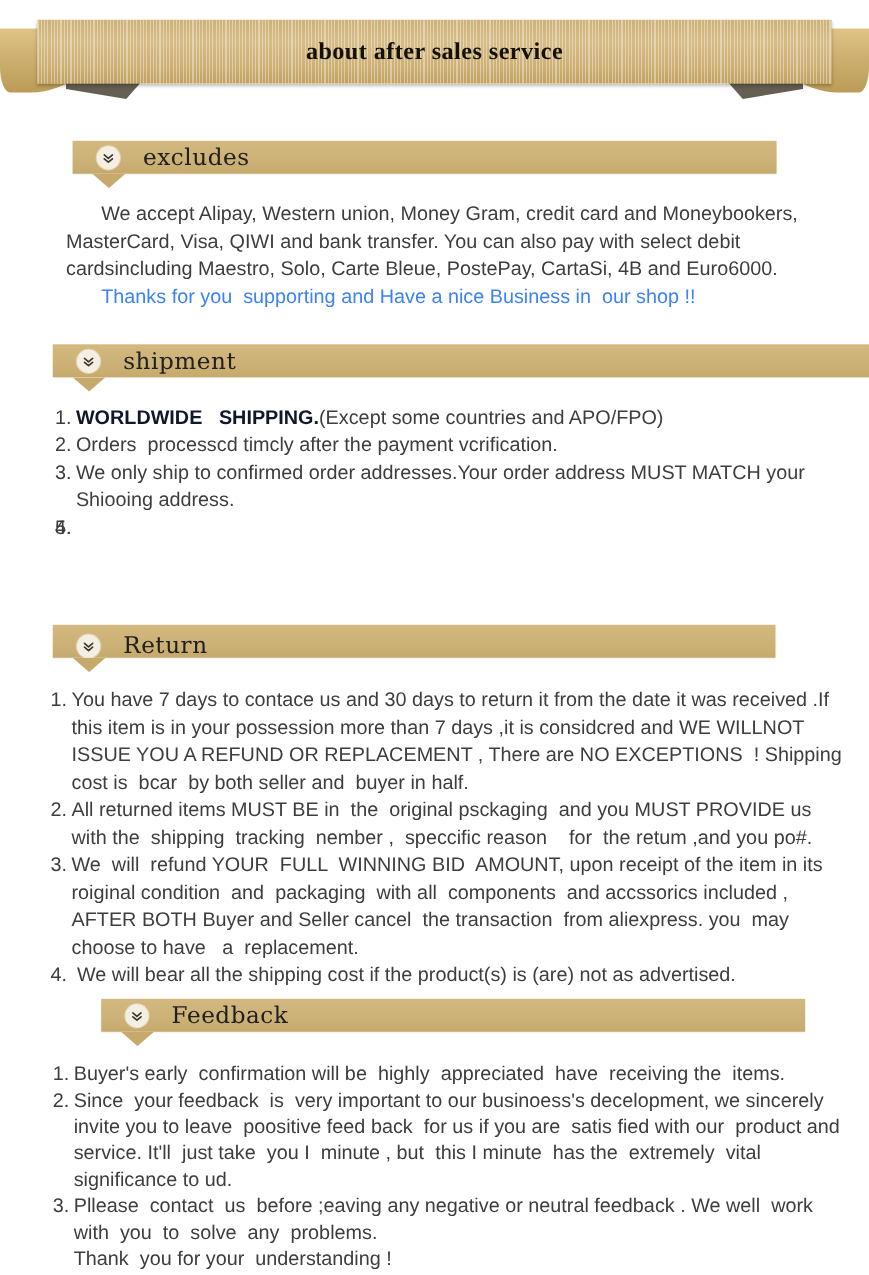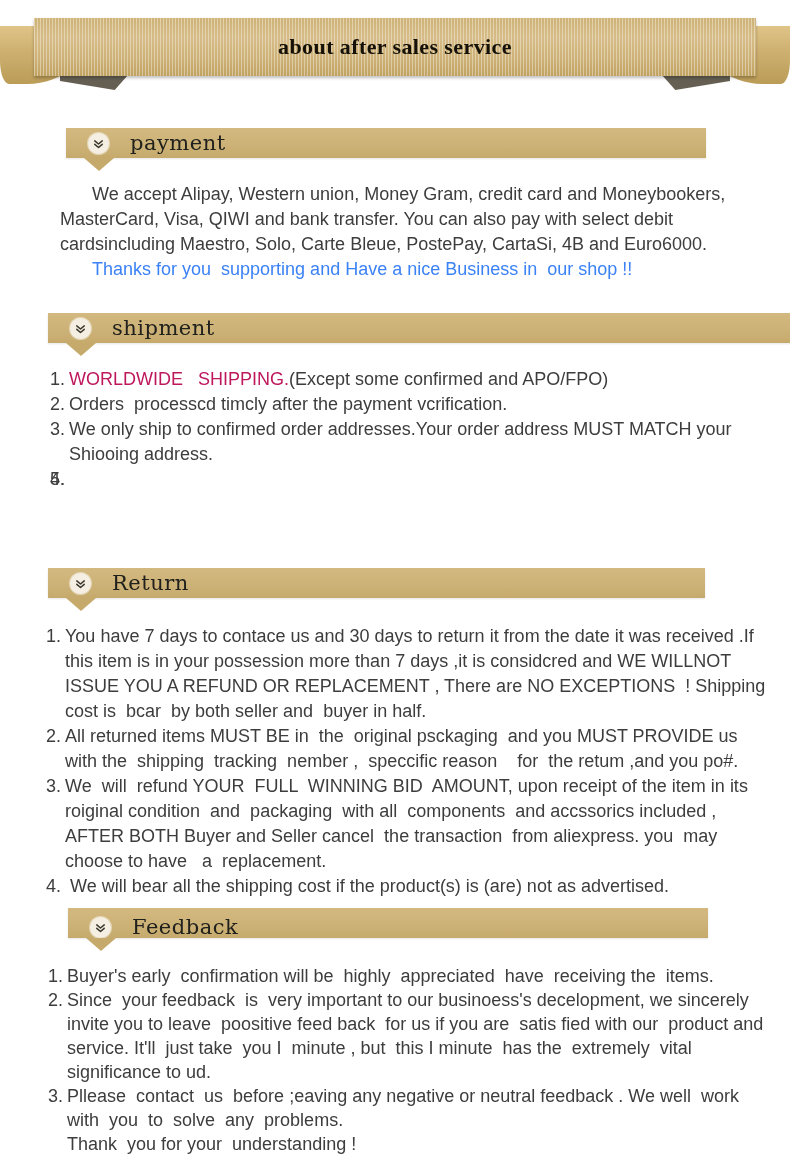--- a/index.html
+++ b/index.html
@@ -119,21 +119,21 @@
 
   
   .sec-body {
     font-size: 18px;
     line-height: 25px;
     color: #3d3d3d;
   }
   .para { white-space: pre-wrap; }
   .indent { text-indent: 32px; }
   .accent { color: #3b82f6; }
-  .b { font-weight: normal; color: #be185d; }
+  .b { font-weight: bold; color: #0f172a; }
 
   .list { list-style: none; margin: 0; padding: 0; }
   .list li {
     position: relative;
     padding-left: 19px;
     white-space: pre-wrap;
   }
   .list li .num {
     position: absolute;
     left: 0;
@@ -141,22 +141,22 @@
   }
 
   
   #payment-section   { position: absolute; left: 0; top: 128px;  width: 790px; }
   #shipment-section  { position: absolute; left: 0; top: 313px;  width: 790px; }
   #return-section    { position: absolute; left: 0; top: 568px;  width: 790px; }
   #feedback-section  { position: absolute; left: 0; top: 908px;  width: 790px; }
 
   .bar-payment  { margin-left: 66px; width: 640px; }
   .bar-shipment { margin-left: 48px; width: 788px; }
-  .bar-return   { margin-left: 48px; width: 657px; }
-  .bar-feedback { margin-left: 68px; width: 640px; align-items: flex-end; }
+  .bar-return   { margin-left: 48px; width: 657px; align-items: flex-end; }
+  .bar-feedback { margin-left: 92px; width: 640px; }
 
   .txt-payment  { margin: 24px 0 0 60px; width: 700px; }
   .txt-shipment { margin: 24px 0 0 50px; width: 715px; }
   .txt-return   { margin: 26px 0 0 46px; width: 722px; }
   .txt-feedback { margin: 26px 0 0 48px; width: 722px; }
 
   .tight { line-height: 24px; }
 </style>
 </head>
 <body>
@@ -172,21 +172,21 @@
 </div>
 
 <div class="section" id="payment-section">
   <div class="sec-header bar-payment">
     <div class="sec-icon">
       <svg width="13" height="13" viewBox="0 0 14 14" aria-hidden="true">
         <path d="M3 4.2 L7 7.6 L11 4.2" fill="none" stroke="#3b372c" stroke-width="1.6" stroke-linecap="round" stroke-linejoin="round"></path>
         <path d="M3 7.9 L7 11.3 L11 7.9" fill="none" stroke="#3b372c" stroke-width="1.6" stroke-linecap="round" stroke-linejoin="round"></path>
       </svg>
     </div>
-    <div class="sec-label">payment</div>
+    <div class="sec-label">excludes</div>
     <div class="sec-tab"></div>
   </div>
   <div class="sec-body txt-payment">
     <div class="para indent">We accept Alipay, Western union, Money Gram, credit card and Moneybookers, MasterCard, Visa, QIWI and bank transfer. You can also pay with select debit cardsincluding Maestro, Solo, Carte Bleue, PostePay, CartaSi, 4B and Euro6000.</div>
     <div class="para indent accent">Thanks for you  supporting and Have a nice Business in  our shop !!</div>
   </div>
 </div>
 
 <div class="section" id="shipment-section">
   <div class="sec-header bar-shipment">
@@ -194,21 +194,21 @@
       <svg width="13" height="13" viewBox="0 0 14 14" aria-hidden="true">
         <path d="M3 4.2 L7 7.6 L11 4.2" fill="none" stroke="#3b372c" stroke-width="1.6" stroke-linecap="round" stroke-linejoin="round"></path>
         <path d="M3 7.9 L7 11.3 L11 7.9" fill="none" stroke="#3b372c" stroke-width="1.6" stroke-linecap="round" stroke-linejoin="round"></path>
       </svg>
     </div>
     <div class="sec-label">shipment</div>
     <div class="sec-tab"></div>
   </div>
   <div class="sec-body txt-shipment">
     <ul class="list">
-      <li><span class="num">1.</span><span class="b">WORLDWIDE   SHIPPING.</span><span>(Except some confirmed and APO/FPO)</span></li>
+      <li><span class="num">1.</span><span class="b">WORLDWIDE   SHIPPING.</span><span>(Except some countries and APO/FPO)</span></li>
       <li><span class="num">2.</span><span>Orders  processcd timcly after the payment vcrification.</span></li>
       <li><span class="num">3.</span><span>We only ship to confirmed order addresses.Your order address MUST MATCH your Shiooing address.</span></li>
       <li><span class="num">4.</span></li>
       <li><span class="num">5.</span></li>
     </ul>
   </div>
 </div>
 
 <div class="section" id="return-section">
   <div class="sec-header bar-return">

